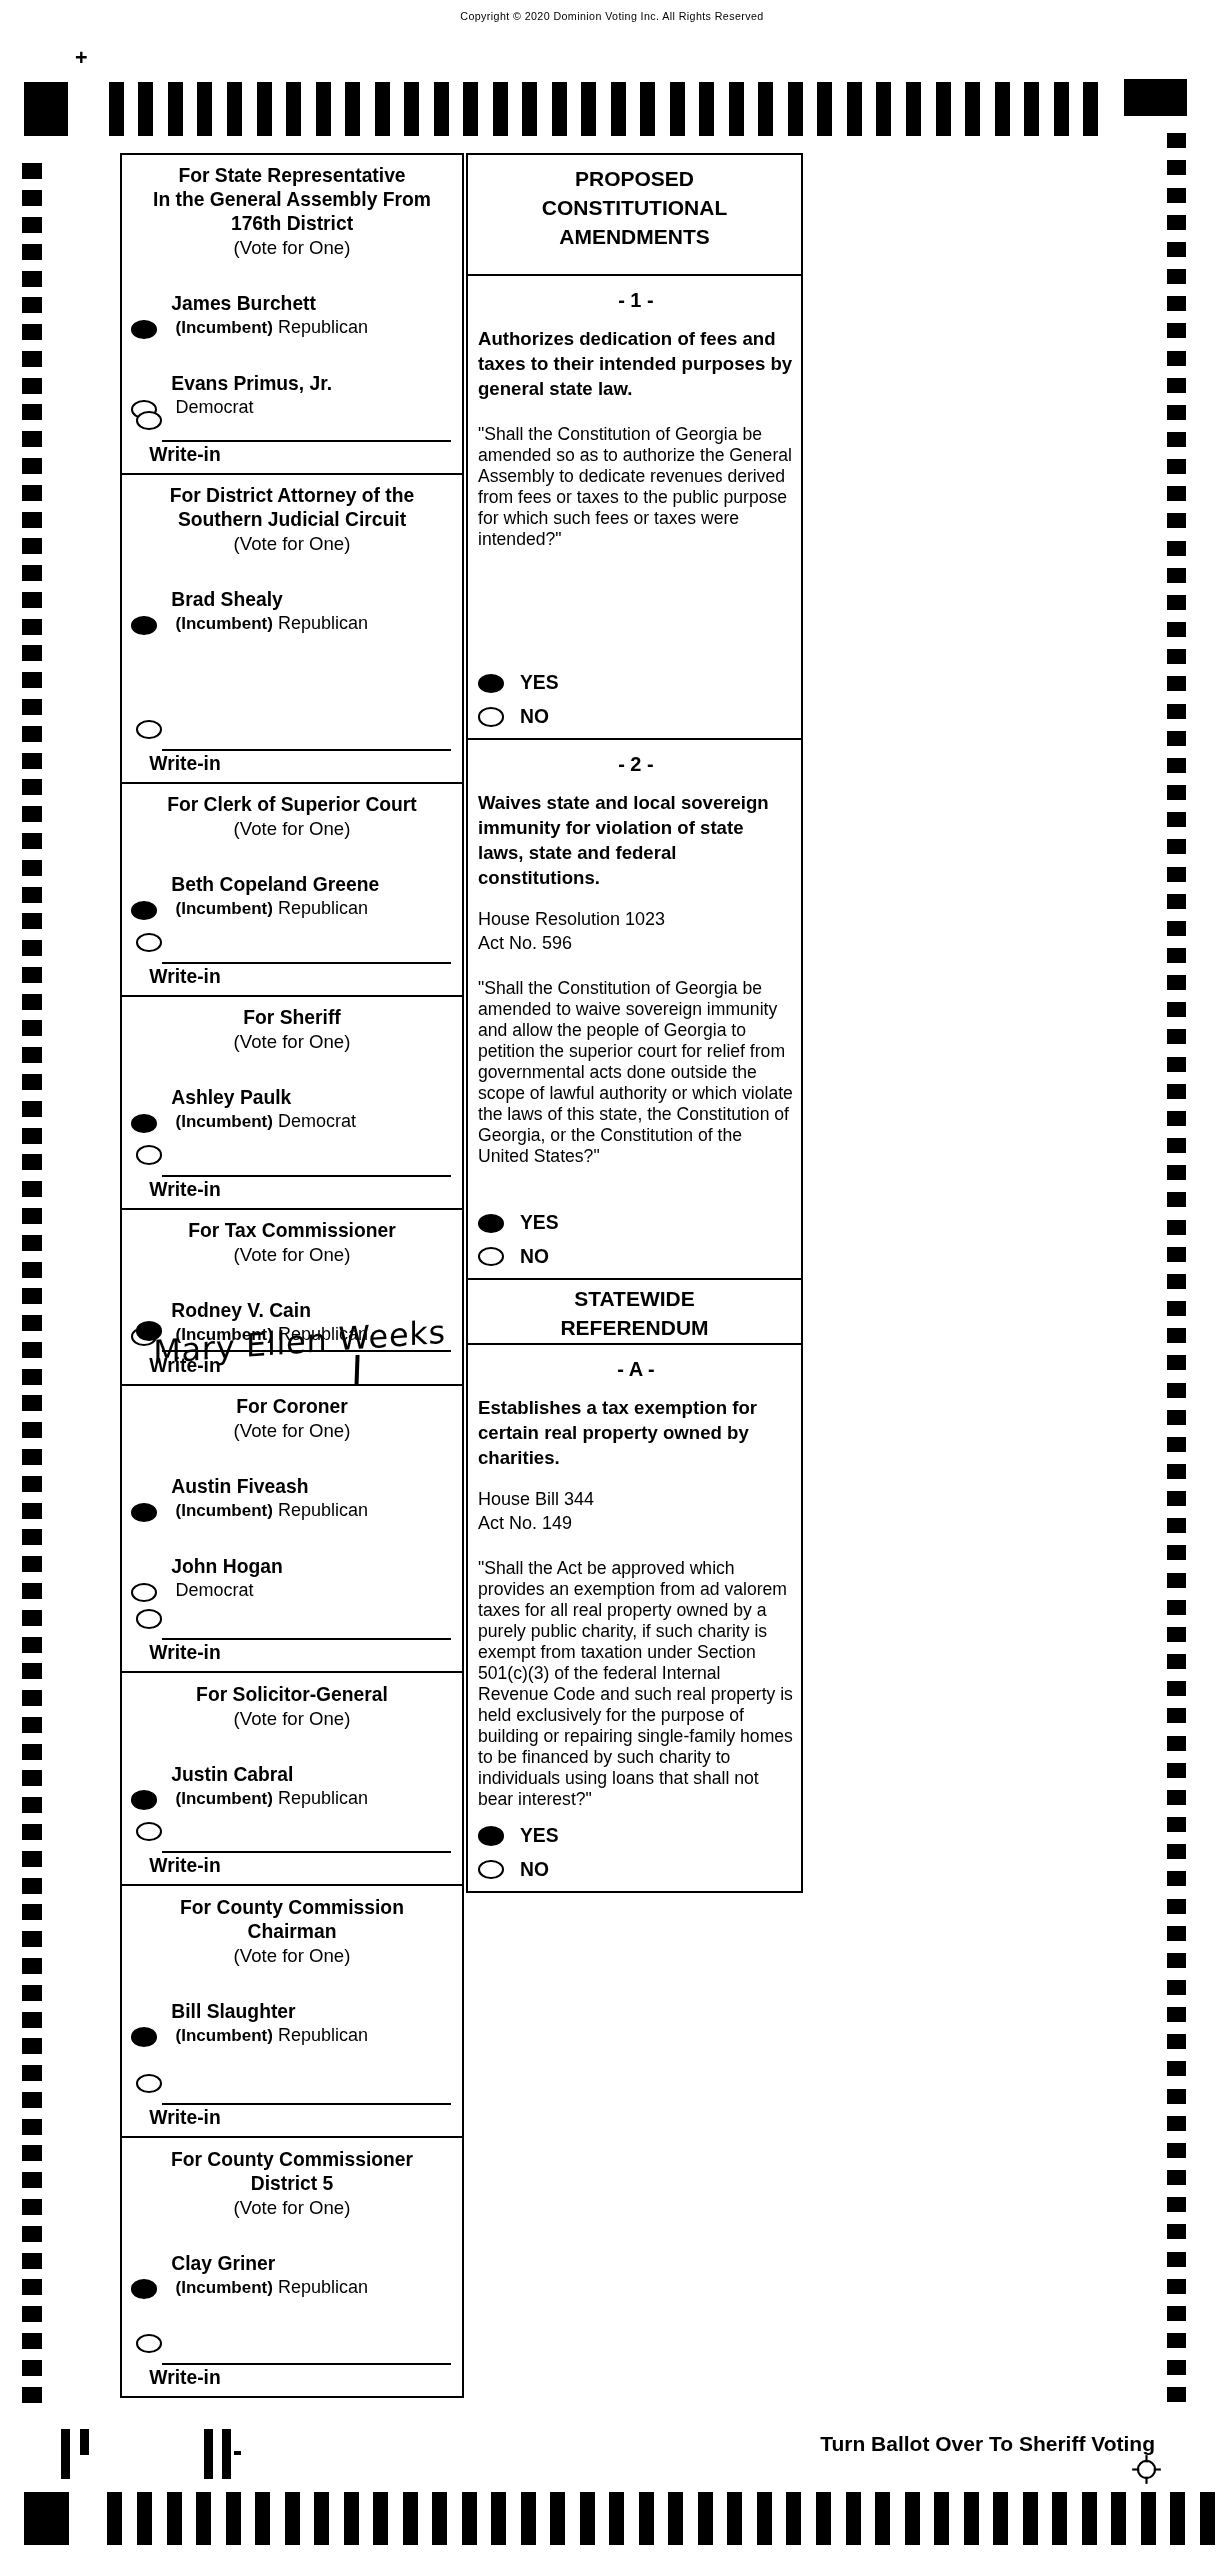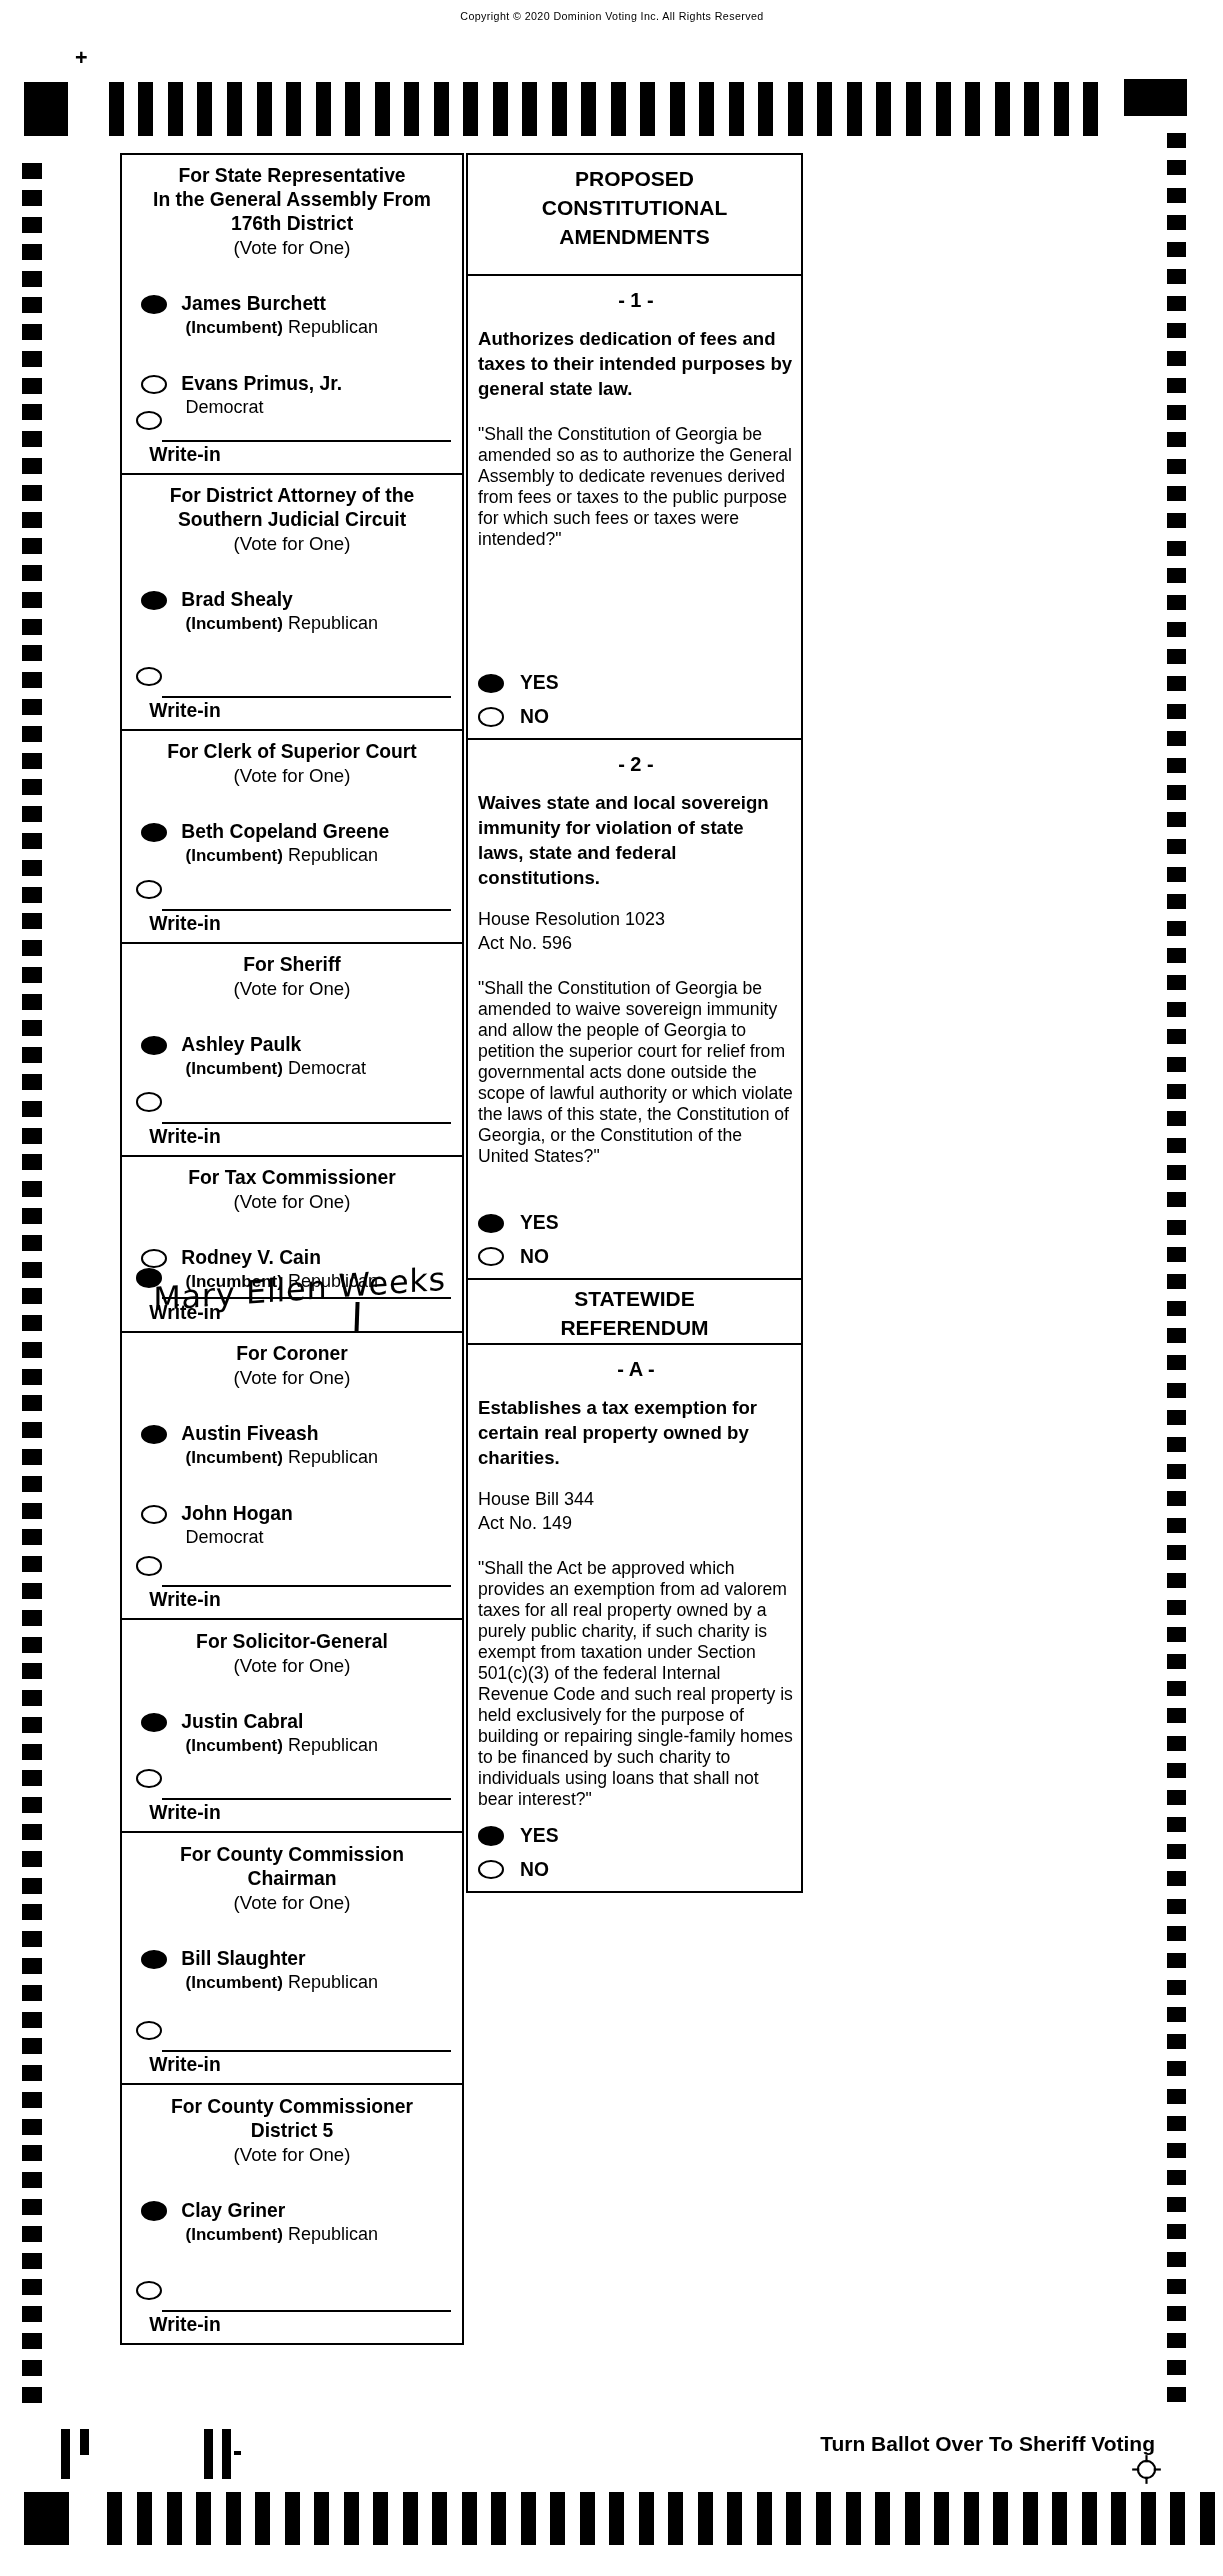--- a/index.html
+++ b/index.html
@@ -12,25 +12,25 @@
   .crosshair{position:absolute;left:1130px;top:2453px;}
 
   
   .col-left{position:absolute;left:120px;top:153px;width:344px;}
   .col-right{position:absolute;left:466px;top:153px;width:337px;}
 
   .cbox{position:relative;border:2.1px solid #000;background:#fff;box-sizing:border-box;overflow:hidden;}
   .cbox + .cbox{margin-top:-2.1px;}
 
   
-  .c0{height:322px;} .c1{height:258px;} .c2{height:215px;} .c3{height:215px;} .c4{height:178px;}
+  .c0{height:322px;} .c1{height:311px;} .c2{height:215px;} .c3{height:215px;} .c4{height:178px;}
   .c5{height:290px;} .c6{height:215px;} .c7{height:254px;} .c8{height:262px;}
   .c-title{padding-top:9.3px;text-align:center;font-weight:bold;font-size:19.3px;line-height:24px;}
   .c-vote{text-align:center;font-size:18.6px;line-height:24px;}
-  .option{display:flex;align-items:flex-start;padding-left:19px;margin-top:32px;}
+  .option{display:flex;align-items:flex-end;padding-left:9px;margin-top:32px;}
   .option + .option{margin-top:33px;}
   .oval{width:26px;height:19.3px;border:2.1px solid #000;border-radius:50%;flex:0 0 auto;margin-top:2.9px;background:#fff;box-sizing:border-box;}
   .oval[data-state="filled"]{background:#000;}
   .opt-text{padding-left:14.3px;}
   .cand-name{font-size:19.3px;font-weight:bold;line-height:24px;}
   .cand-sub{font-size:18px;line-height:22px;padding-left:4.3px;}
   .cand-sub .inc{font-weight:bold;font-size:17px;}
   .writein-sec{position:absolute;left:14.3px;right:11.5px;bottom:5.7px;}
   .writein-sec .oval{position:absolute;left:0;top:-32px;}
   .writein-line{border-top:2.1px solid #000;margin-left:26px;}

